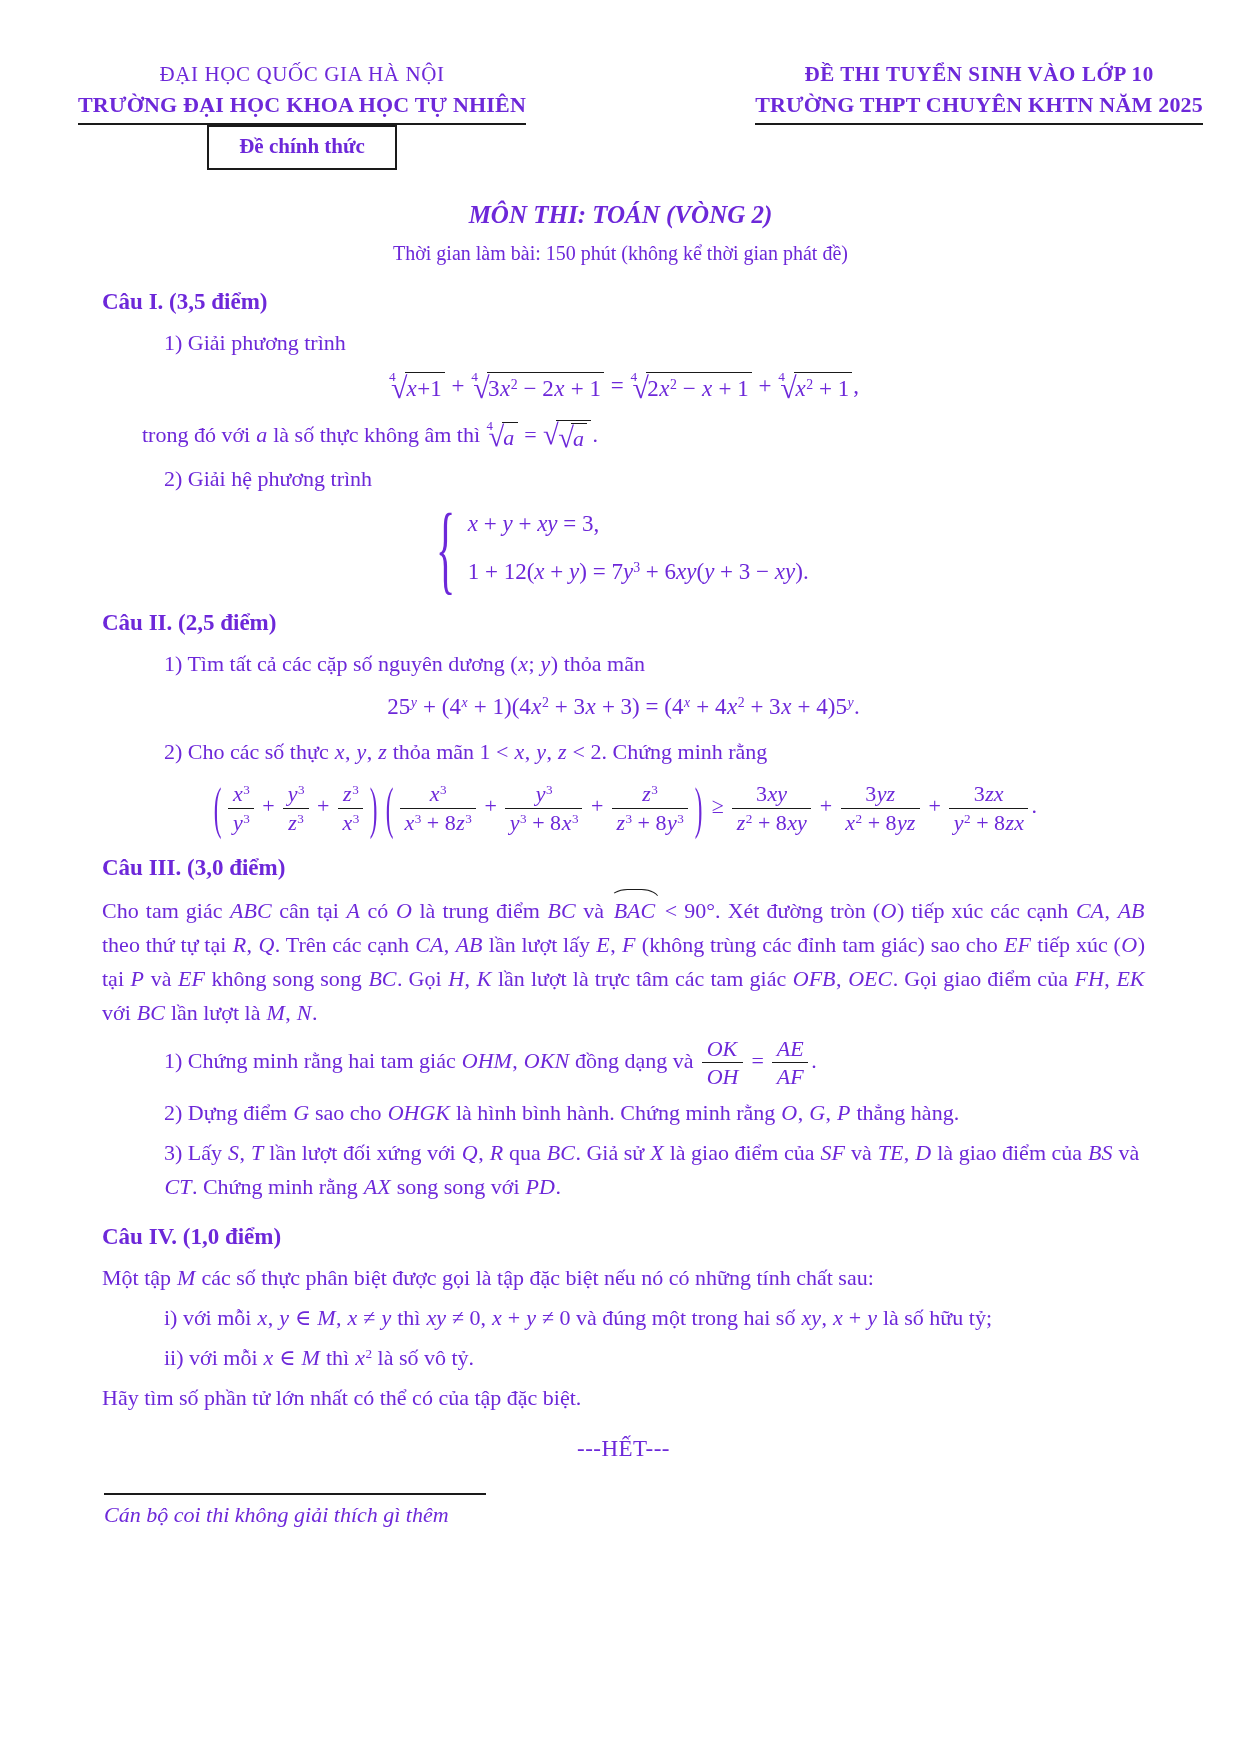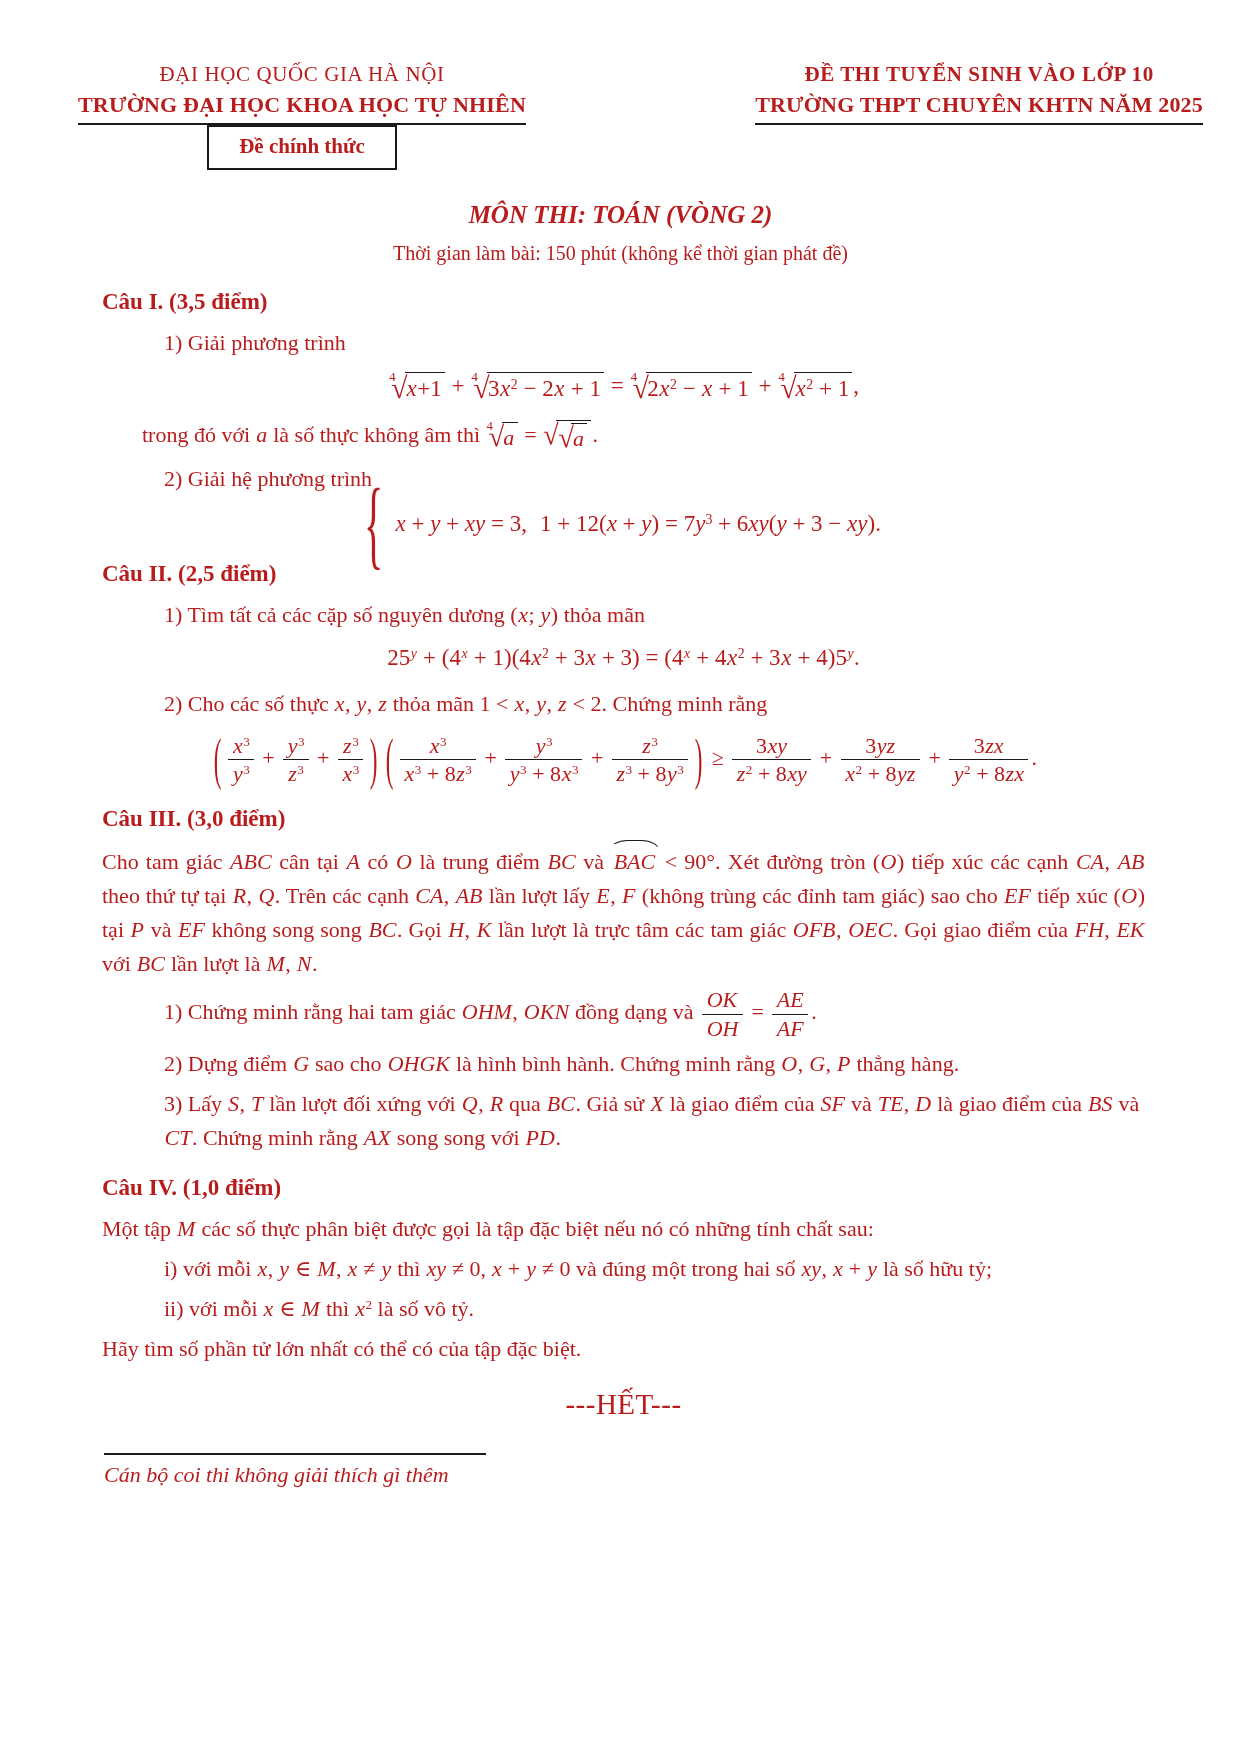--- a/index.html
+++ b/index.html
@@ -1,21 +1,21 @@
 <!DOCTYPE html>
 <html lang="vi"><head>
 <meta charset="utf-8">
 <style>
   * { margin:0; padding:0; box-sizing:border-box; }
   html,body { background:#fff; }
   .page {
     width:1241px; height:1755px; margin:0 auto; background:#fff;
     position:relative; overflow:hidden;
     font-family:"Liberation Serif","DejaVu Serif",serif;
-    color:#b91c1c; font-size:22px; line-height:1.55;
+    color:#6d28d9; font-size:22px; line-height:1.55;
   }
   
   .header { display:flex; justify-content:space-between; padding:60px 38px 0 78px; }
   .h-block { text-align:center; }
   .h-l1 { font-size:21px; letter-spacing:.6px; font-weight:600; line-height:1.35; }
   .h-l1.light { font-weight:500; }
   .h-l2 { font-size:22px; font-weight:bold; letter-spacing:.2px; display:inline-block;
           border-bottom:2.6px solid #1a1a1a; padding-bottom:3px; line-height:1.35; }
   .stamp-box { display:inline-block; border:2.4px solid #1a1a1a;
                padding:3px 30px 5px; font-weight:bold; font-size:21px; }
@@ -43,24 +43,24 @@
   .mbar { border-top:1.7px solid #1a1a1a; padding:1px 3px 0 1px; line-height:1.3; }
   .marc { position:relative; display:inline-block; padding:2px 2px 0; }
   .marc::before { content:""; position:absolute; left:-1px; right:-1px; top:-3px; height:8px;
     border:1.8px solid transparent; border-top-color:#1a1a1a; border-radius:50% / 14px 14px 0 0; }
   .mbig { display:inline-block; transform:scaleY(2.55) scaleX(1.05); transform-origin:center;
           vertical-align:middle; font-weight:400; margin:0 4px; }
   
   .sys-wrap { display:flex; justify-content:center; align-items:center; margin:10px 0 14px; }
   .sys-brace { display:inline-block; font-size:32px; line-height:1; font-weight:400;
                transform:scaleY(3.1) scaleX(1.25); transform-origin:center; margin-right:14px; }
-  .sys-lines { display:inline-flex; flex-direction:row; align-items:flex-start; gap:13px;
+  .sys-lines { display:inline-flex; flex-direction:column; align-items:flex-start; gap:13px;
                font-size:23px; text-align:left; }
   
-  .end-mark { text-align:center; font-size:29px; margin-top:16px; letter-spacing:.5px; }
+  .end-mark { text-align:center; font-size:23px; margin-top:16px; letter-spacing:.5px; }
   .footer { margin:26px 0 0 104px; width:382px; border-top:2.6px solid #1a1a1a; padding-top:3px; }
   .foot-text { font-style:italic; font-size:22px; }
 </style>
 </head>
 <body>
 
 <div class="page">
 
   <div class="header">
     <div class="h-block">

